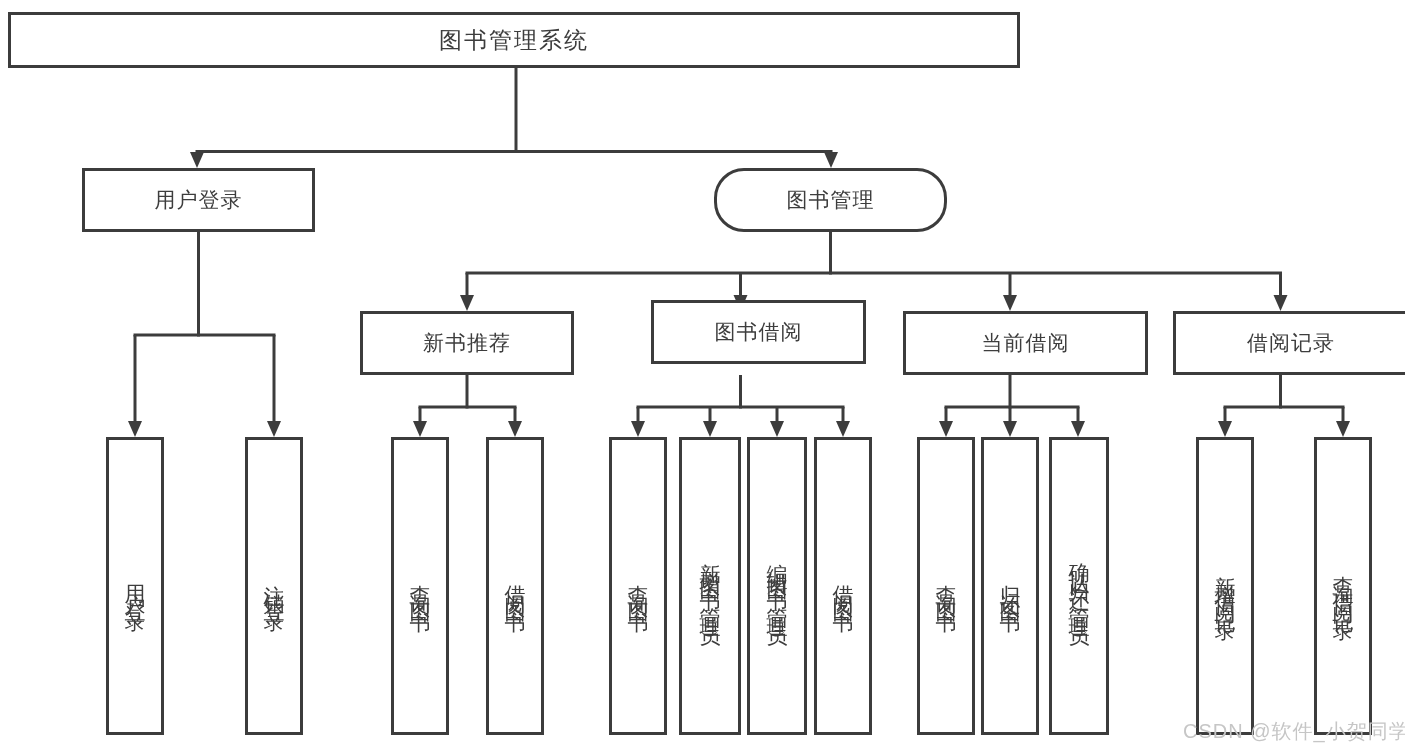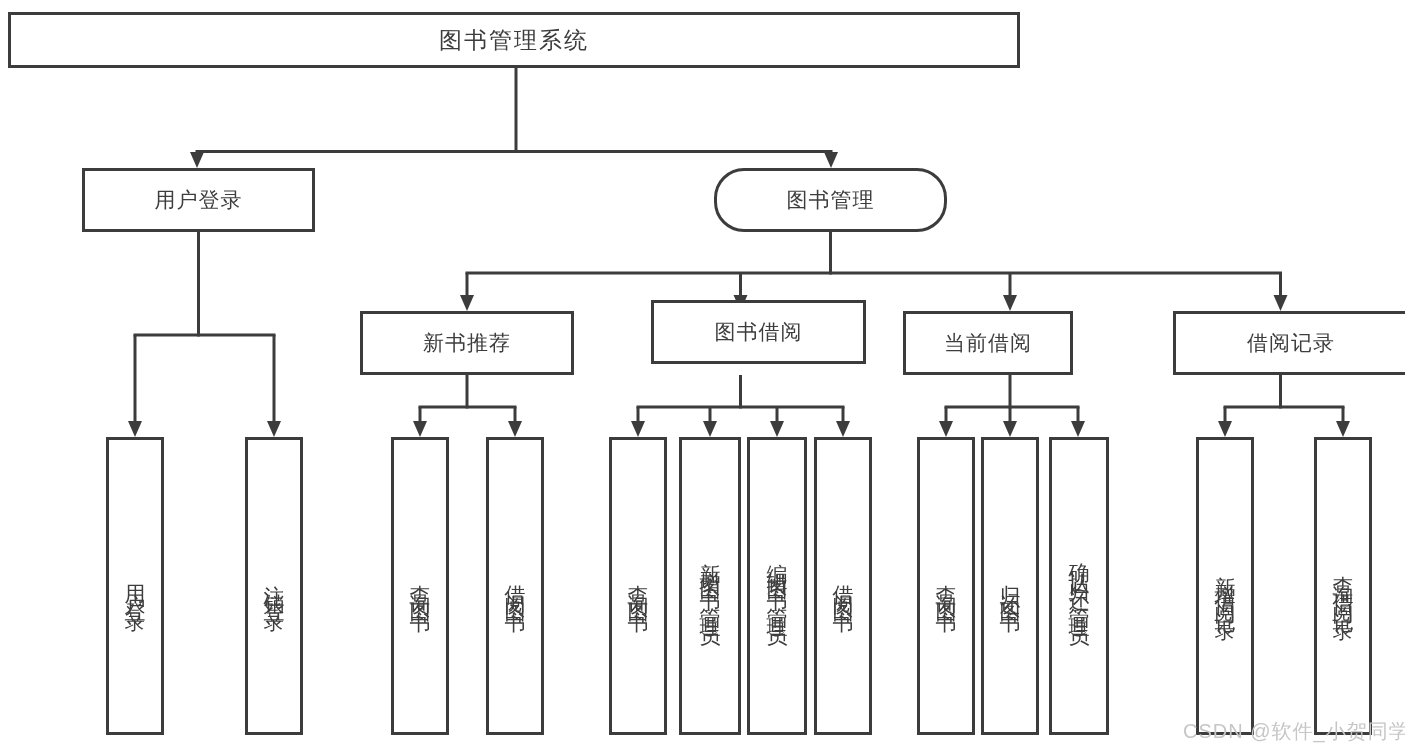--- a/index.html
+++ b/index.html
@@ -116,21 +116,21 @@
   <div class="box hbox" style="left:714px;top:168px;width:233px;height:64px;border-radius:30px;">
     <span>图书管理</span>
   </div>
 
   <div class="box hbox" style="left:360px;top:311px;width:214px;height:64px;text-align:center;">
     <span>新书推荐</span>
   </div>
   <div class="box hbox" style="left:633px;top:300px;width:215px;height:64px;margin-left:18px;">
     <span>图书借阅</span>
   </div>
-  <div class="box hbox" style="left:903px;top:311px;width:170px;height:64px;">
+  <div class="box hbox" style="left:903px;top:311px;width:245px;height:64px;">
     <span>当前借阅</span>
   </div>
   <div class="box hbox" style="left:1173px;top:311px;width:236px;height:64px;">
     <span>借阅记录</span>
   </div>
 
   <div class="box vbox" style="left:106px;top:437px;width:58px;height:298px;">
     <span>用户登录</span>
   </div>
   <div class="box vbox" style="left:245px;top:437px;width:58px;height:298px;">

